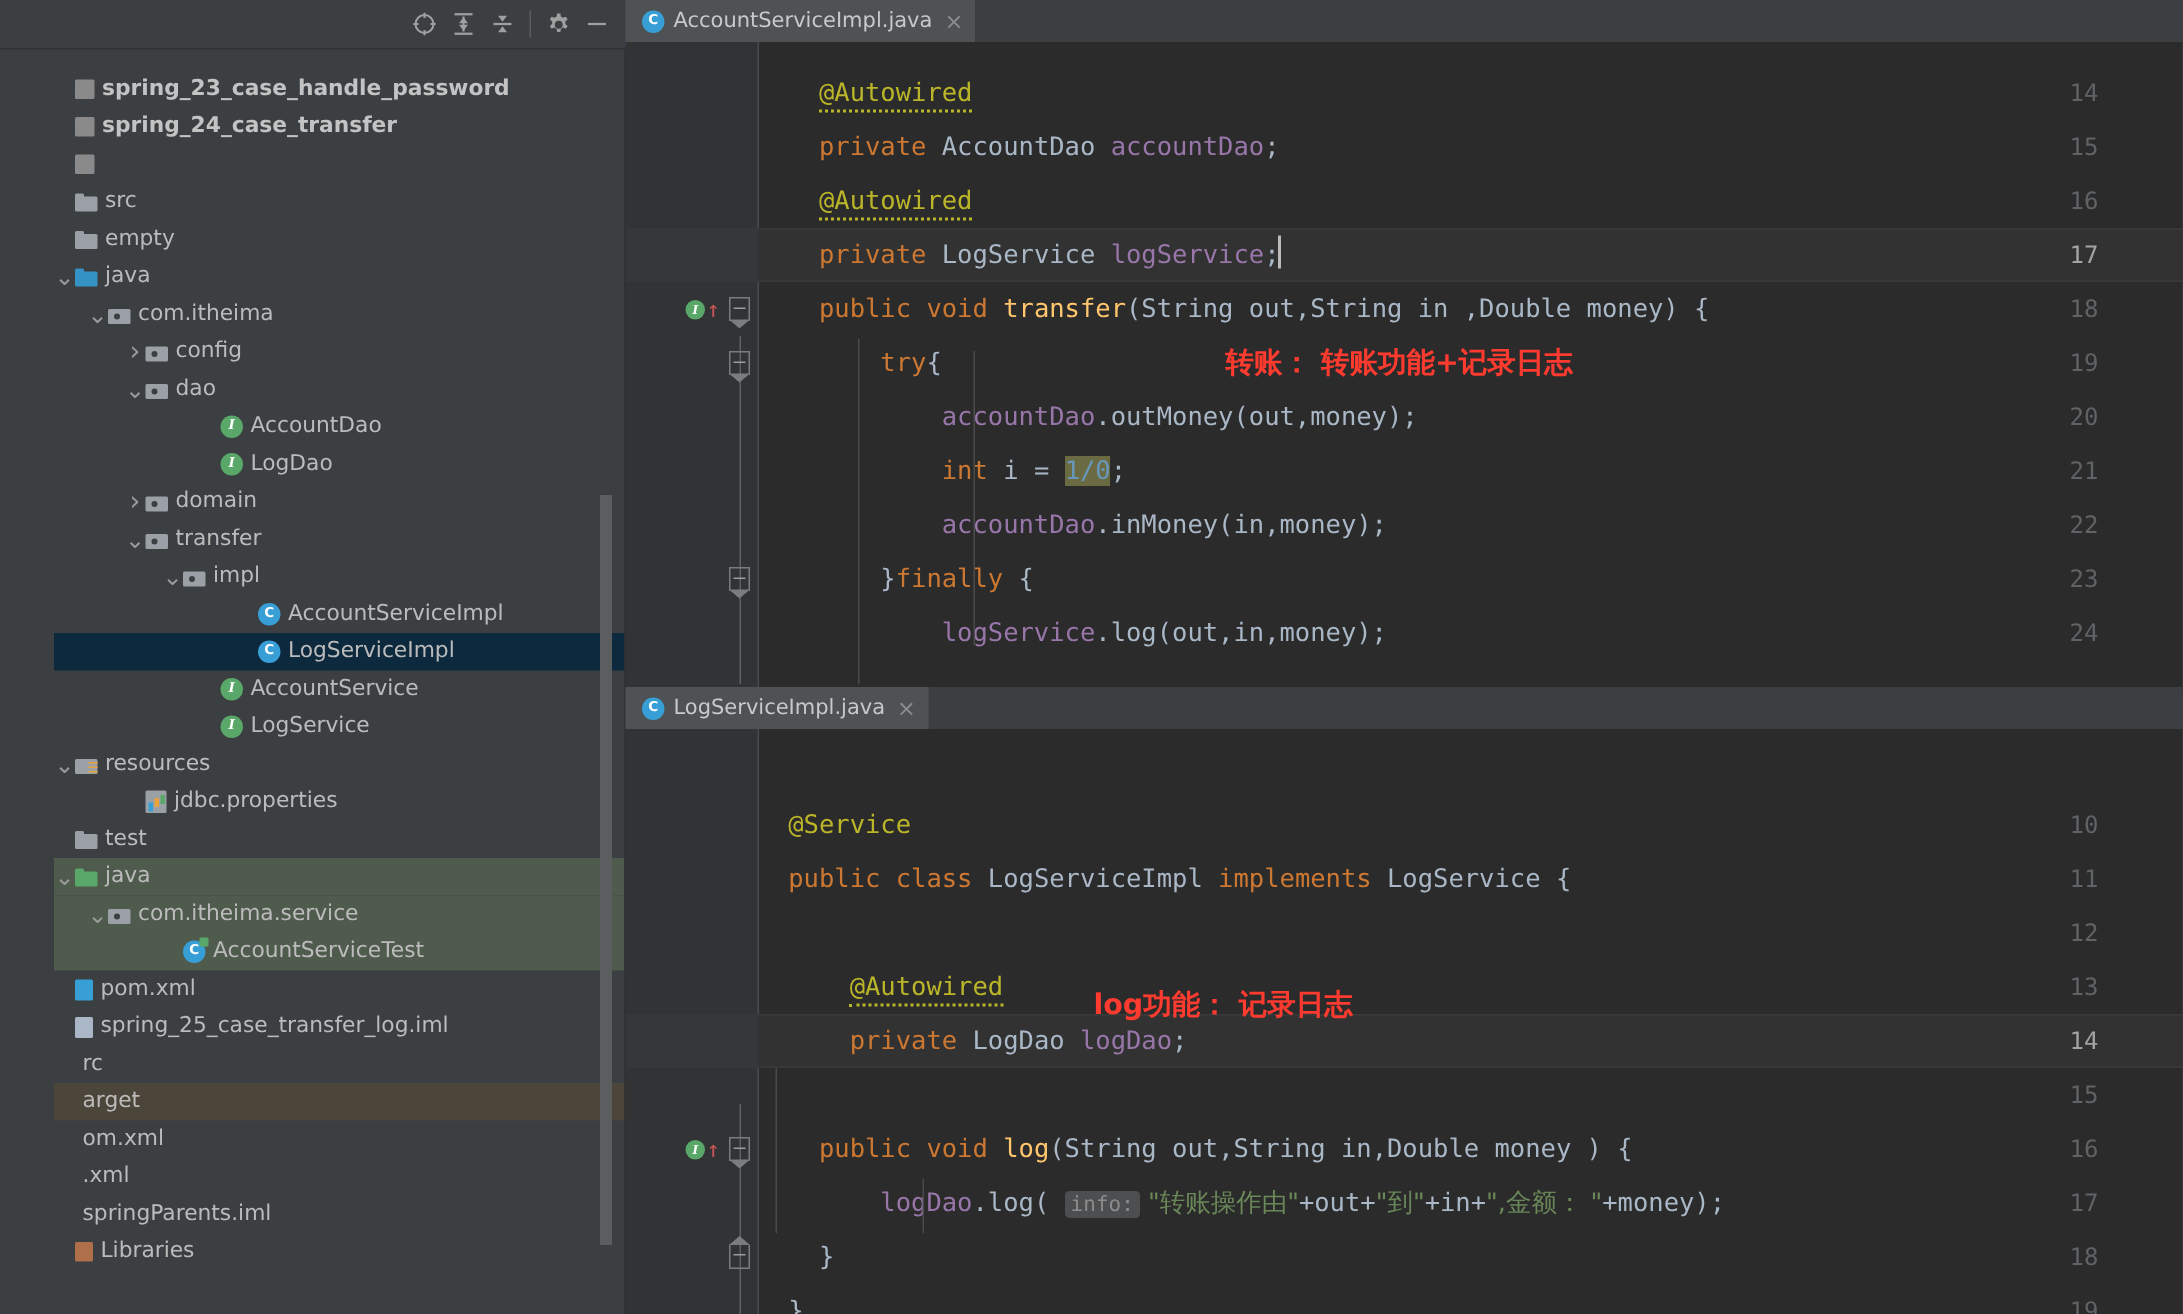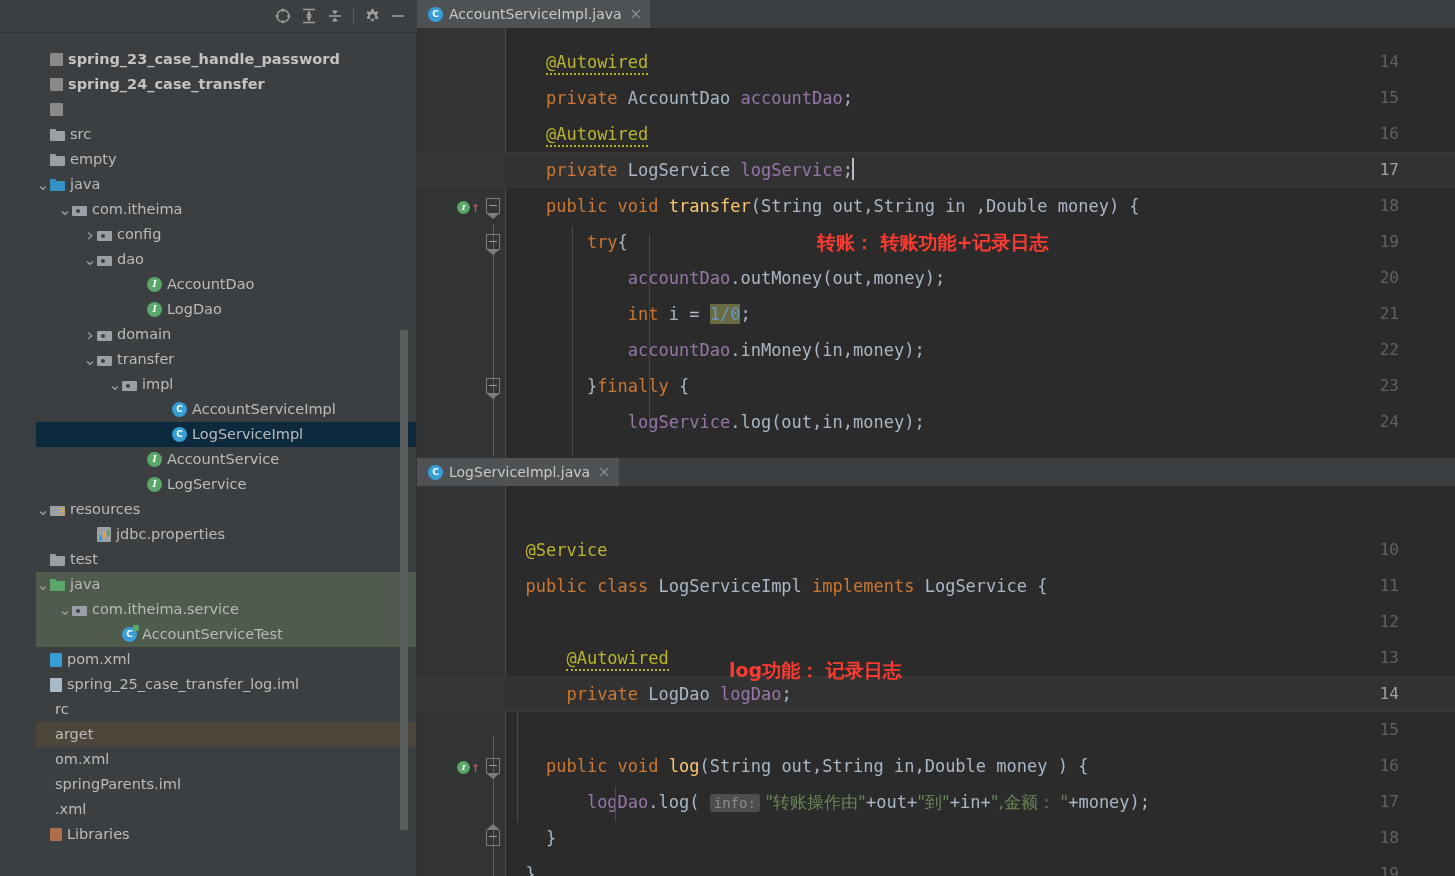--- a/index.html
+++ b/index.html
@@ -521,26 +521,26 @@
         <span class="tlabel">arget</span>
       </div>
       <div class="trow">
         <span class="twist"></span>
         <span class="ticon"></span>
         <span class="tlabel">om.xml</span>
       </div>
       <div class="trow">
         <span class="twist"></span>
         <span class="ticon"></span>
+        <span class="tlabel">.xml</span>
+      </div>
+      <div class="trow">
+        <span class="twist"></span>
+        <span class="ticon"></span>
         <span class="tlabel">springParents.iml</span>
-      </div>
-      <div class="trow">
-        <span class="twist"></span>
-        <span class="ticon"></span>
-        <span class="tlabel">.xml</span>
       </div>
       <div class="trow">
         <span class="twist"></span>
         <span class="ticon">
           <span class="lib-icon"></span>
         </span>
         <span class="tlabel">Libraries</span>
       </div>
     </div>
   <div id="tree-scrollbar"></div>

